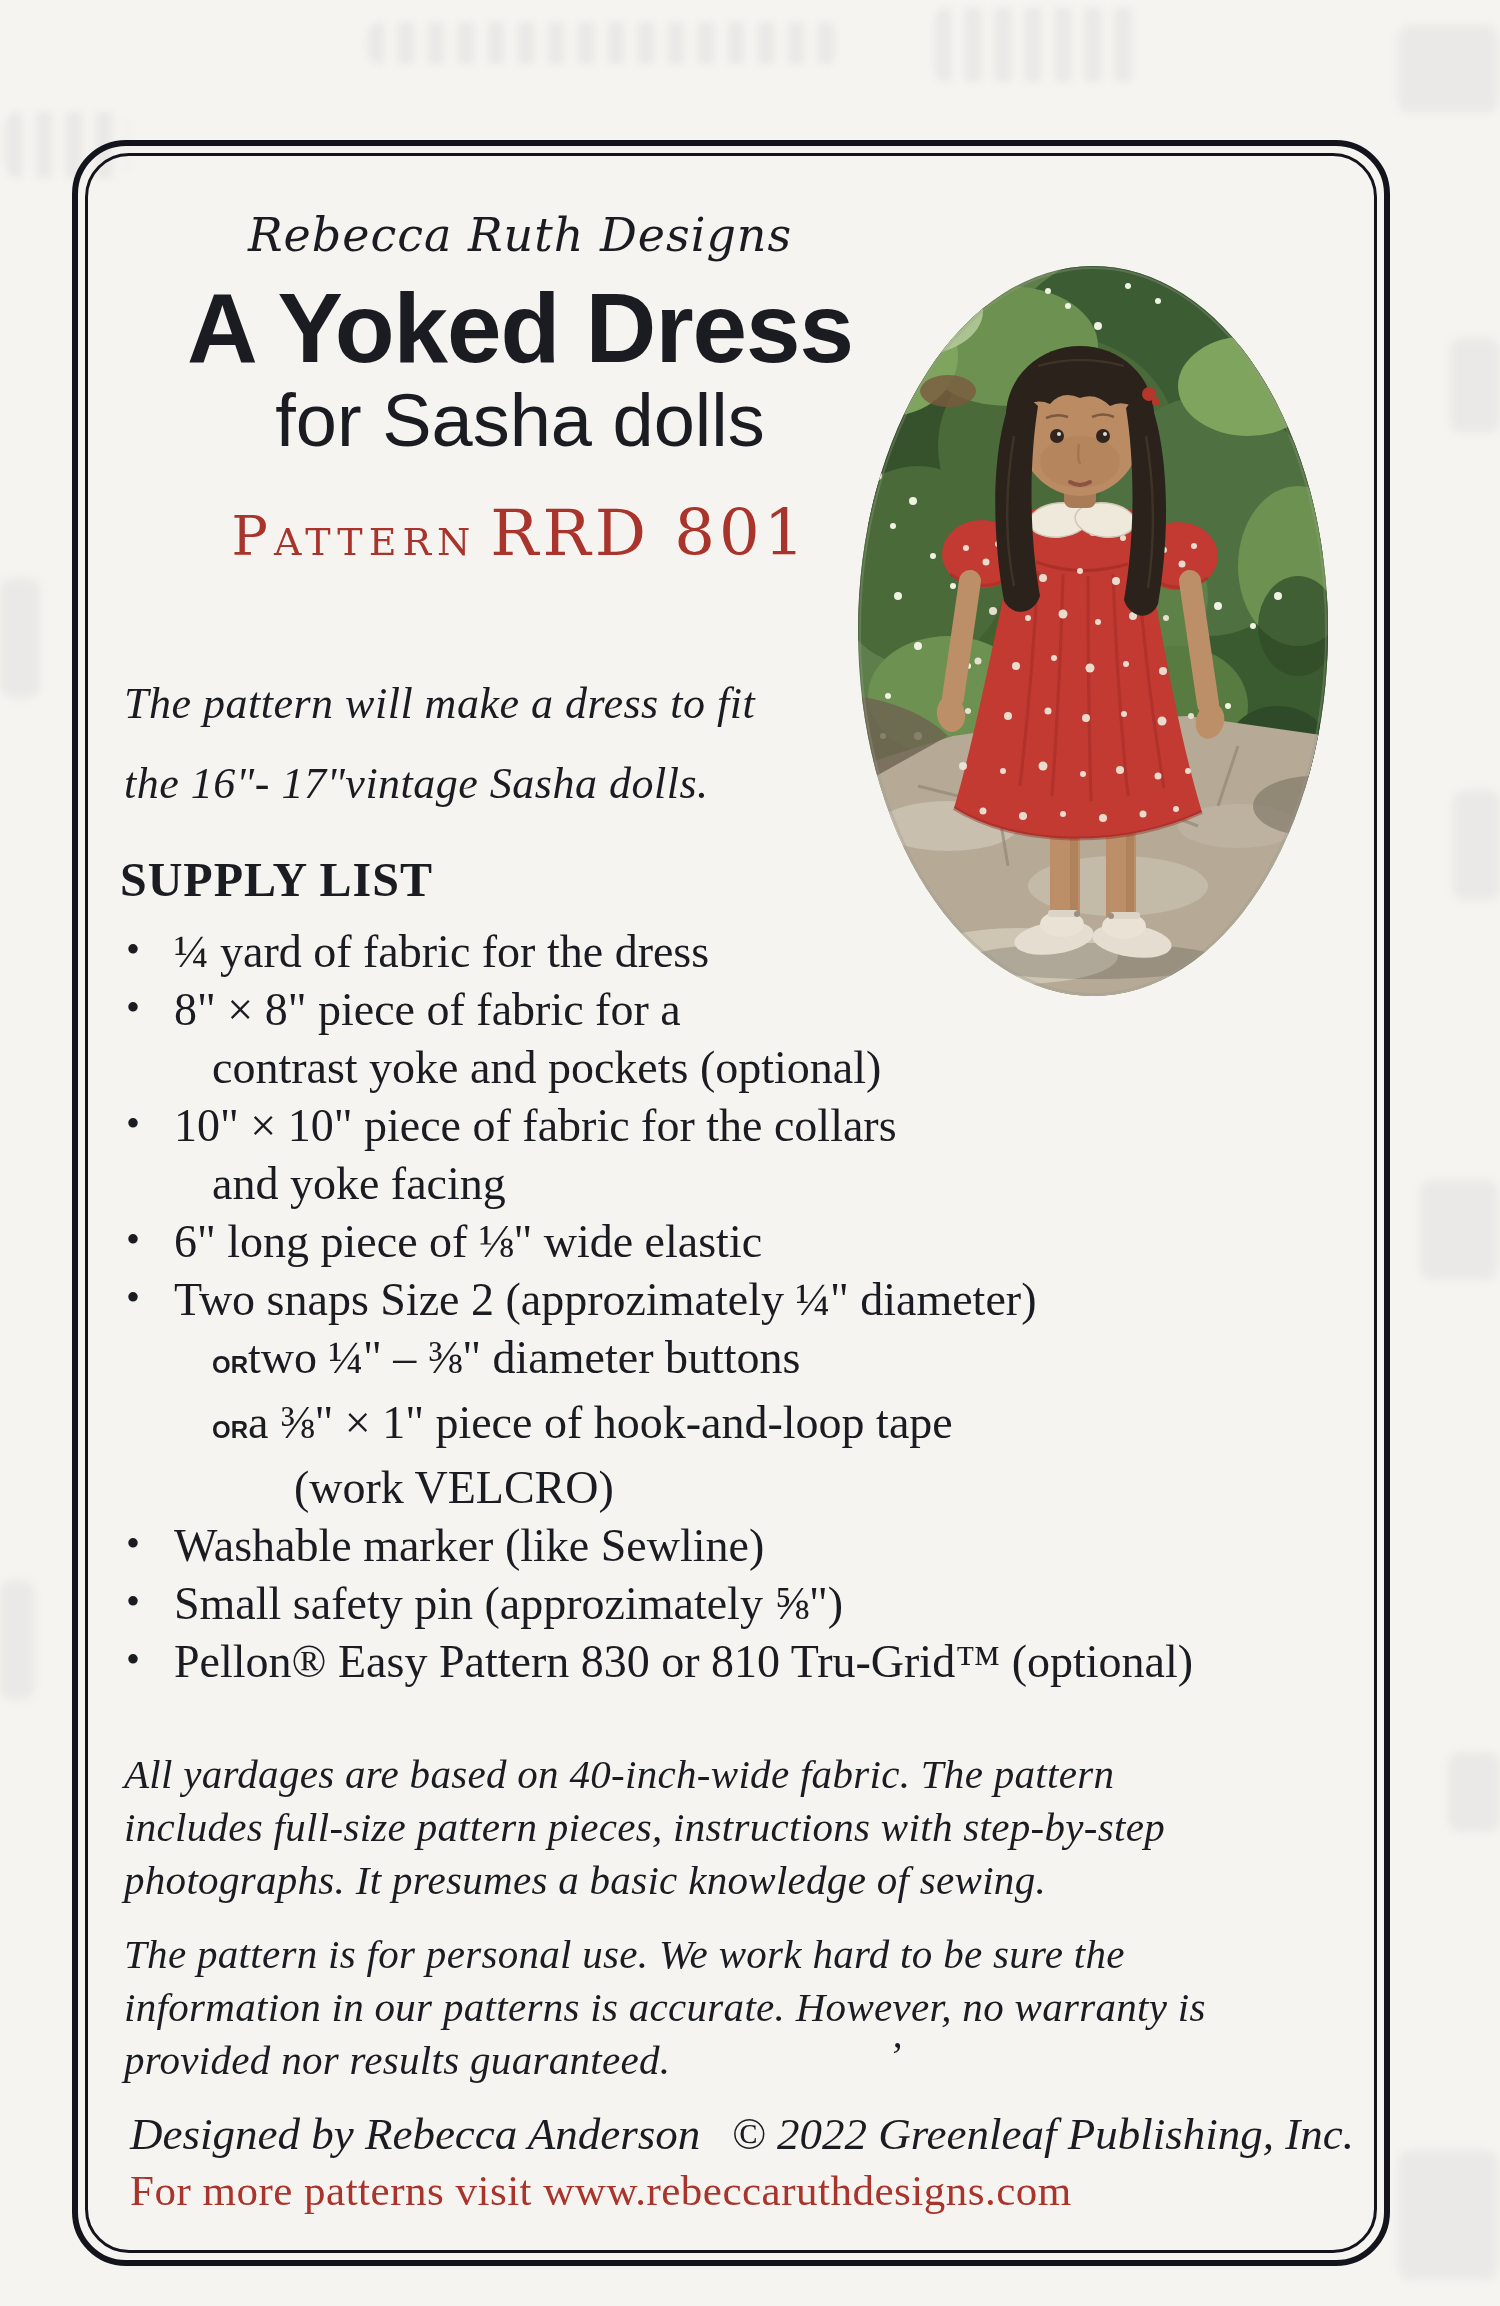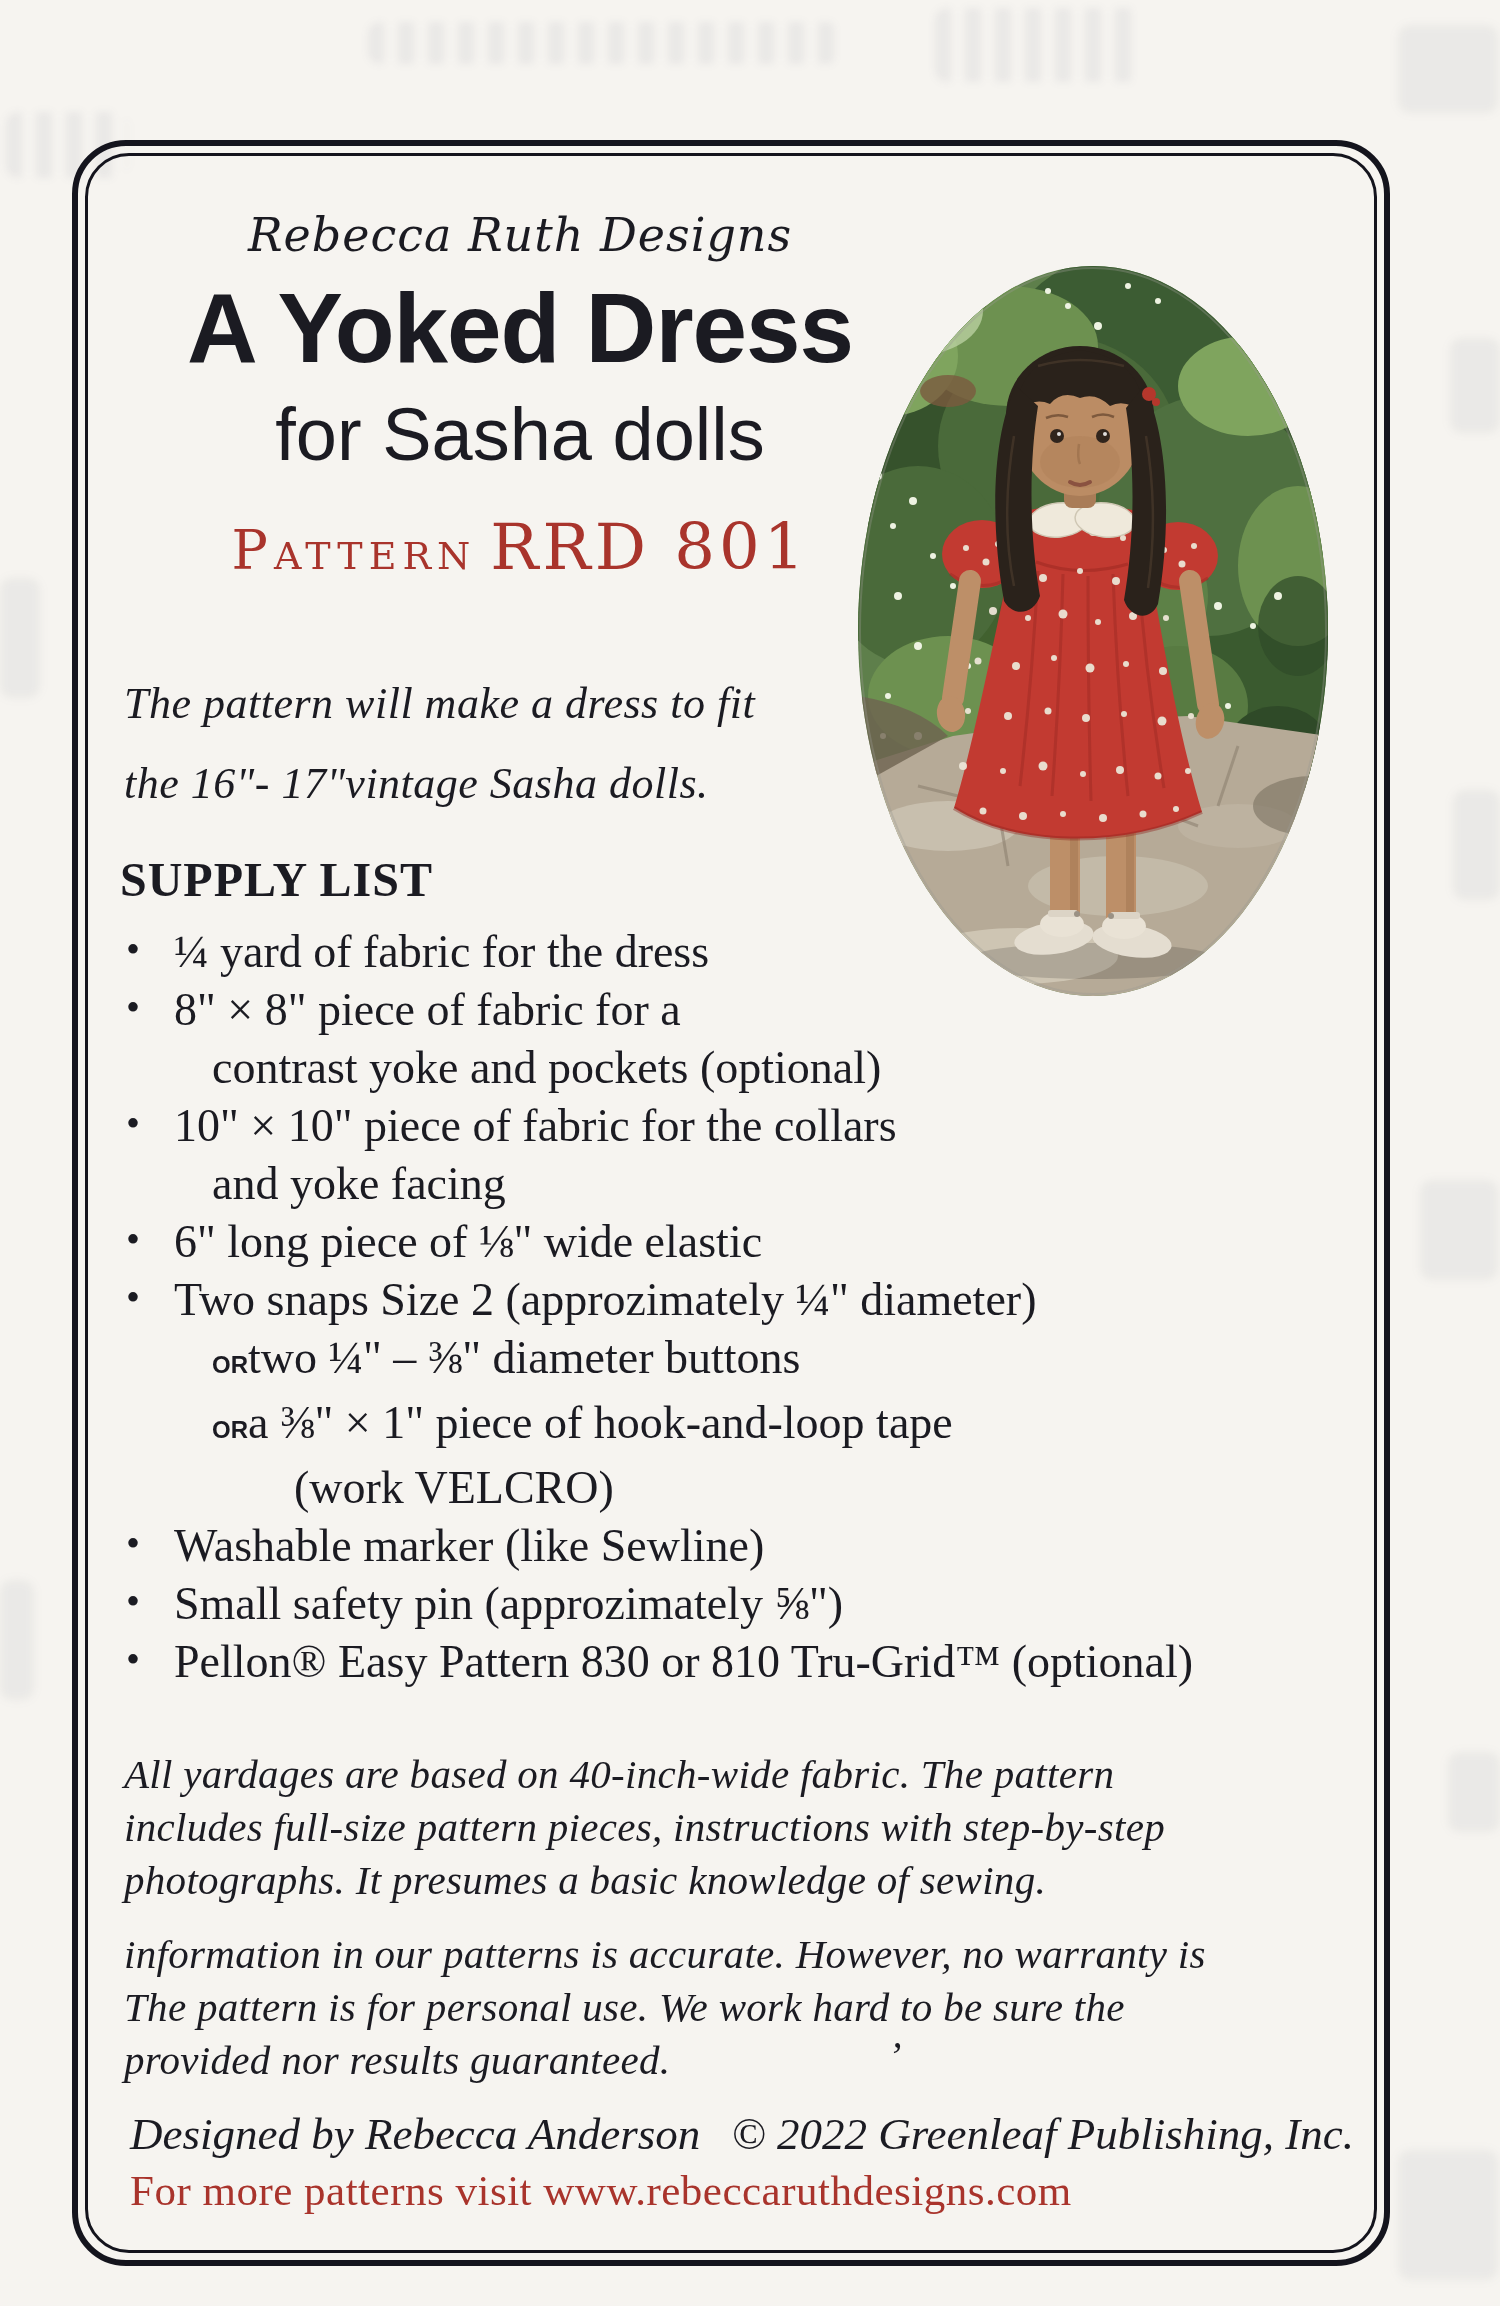--- a/index.html
+++ b/index.html
@@ -28,21 +28,21 @@
   .frame-outer{position:absolute;left:72px;top:140px;width:1318px;height:2126px;
                border:6px solid var(--frame,#14141d);border-radius:54px;box-sizing:border-box;}
   .frame-inner{position:absolute;left:7px;top:7px;right:7px;bottom:7px;
                border:3px solid var(--frame,#14141d);border-radius:44px;}
 
   
   .header{position:absolute;left:80px;top:208px;width:880px;text-align:center;}
   .brand{font-family:"DejaVu Serif",serif;font-style:italic;font-size:46px;letter-spacing:1px;}
   .title1{margin:14px 0 0;font-family:"Liberation Sans",sans-serif;font-weight:800;
           font-size:98px;line-height:1.08;letter-spacing:-1px;}
-  .title2{font-family:"Liberation Sans",sans-serif;font-size:74px;line-height:1.05;margin-top:14px;}
+  .title2{font-family:"Liberation Sans",sans-serif;font-size:74px;line-height:1.05;margin-top:0;}
   .pattern-line{margin-top:36px;color:var(--accent-red,#a9342c);font-family:"DejaVu Serif",serif;}
   .plabel{font-variant:small-caps;font-size:54px;letter-spacing:6px;text-align:center;}
   .pnum{font-size:64px;letter-spacing:4px;margin-left:14px;}
 
   
   .photo{position:absolute;left:858px;top:266px;width:470px;height:730px;}
   .photo svg{display:block;width:100%;height:100%;}
 
   
   .intro{position:absolute;left:124px;top:664px;font-style:italic;font-size:44px;
@@ -299,22 +299,22 @@
     <div class="sli"><span class="dot">•</span><span class="txt">Small safety pin (approzimately ⅝")</span></div>
     <div class="sli"><span class="dot">•</span><span class="txt">Pellon® Easy Pattern 830 or 810 Tru-Grid™ (optional)</span></div>
   </section>
 
   <div class="para p1">
     <div>All yardages are based on 40-inch-wide fabric. The pattern</div>
     <div>includes full-size pattern pieces, instructions with step-by-step</div>
     <div>photographs. It presumes a basic knowledge of sewing.</div>
   </div>
   <div class="para p2">
+    <div>The pattern is for personal use. We work hard to be sure the</div>
     <div>information in our patterns is accurate. However, no warranty is</div>
-    <div>The pattern is for personal use. We work hard to be sure the</div>
     <div>provided nor results guaranteed.</div>
   </div>
   <span class="stray">’</span>
 
   <div class="credits">
     <span>Designed by Rebecca Anderson</span>
     <span>© 2022 Greenleaf Publishing, Inc.</span>
   </div>
   <div class="url">For more patterns visit www.rebeccaruthdesigns.com</div>
 

